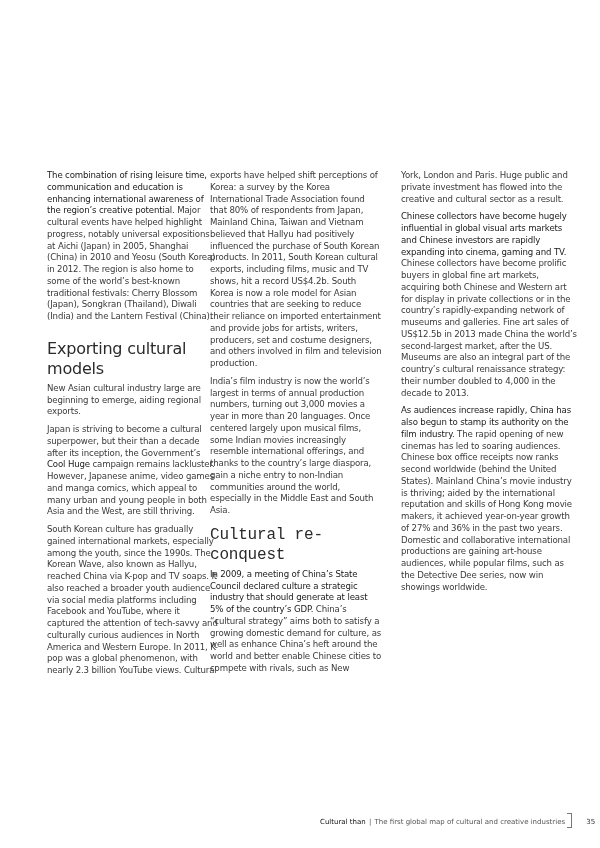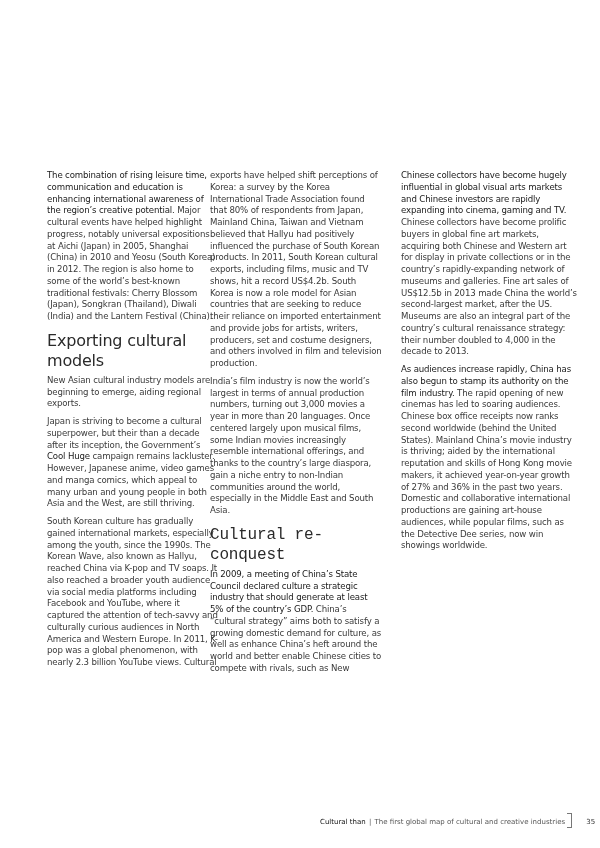--- a/index.html
+++ b/index.html
@@ -5,48 +5,49 @@
   html, body { margin: 0; padding: 0; background: #ffffff; }
   body { width: 600px; height: 848px; position: relative; overflow: hidden;
          font-family: "DejaVu Sans", "Liberation Sans", sans-serif; color: #3a3a3a; }
   .col { position: absolute; top: 170px; width: 172px; font-size: 8.6px; line-height: 11.75px;
          letter-spacing: -0.15px; }
   .col1 { left: 47px; }
   .col2 { left: 210px; }
   .col3 { left: 401px; width: 176px; }
   p { margin: 0 0 6px 0; }
   b { font-weight: normal; color: #1a1a1a; }
-  h2 { font-weight: normal; font-size: 16px; line-height: 20px; margin: 8px 0 4px 0; color: #2a2a2a;
+  h2 { font-weight: normal; font-size: 16px; line-height: 20px; margin: 16px 0 4px 0; color: #2a2a2a;
        letter-spacing: -0.2px; }
   .footer { position: absolute; top: 813px; left: 320px; font-size: 7px; color: #555; white-space: nowrap; }
   .footer b { color: #111; }
   .footer .sep { color: #555; margin: 0 1px; }
   .footer .bracket { display: inline-block; width: 4px; height: 13px; border-top: 1px solid #777;
        border-right: 1px solid #777; border-bottom: 1px solid #777; vertical-align: -4px; margin-left: 2px; }
   .footer .page { margin-left: 12px; color: #333; }
 </style>
 </head>
 <body>
 
 <div class="col col1">
   <p><b>The combination of rising leisure time, communication and education is enhancing international awareness of the region’s creative potential.</b><span> Major cultural events have helped highlight progress, notably universal expositions at Aichi (Japan) in 2005, Shanghai (China) in 2010 and Yeosu (South Korea) in 2012. The region is also home to some of the world’s best-known traditional festivals: Cherry Blossom (Japan), Songkran (Thailand), Diwali (India) and the Lantern Festival (China).</span></p>
   <h2>Exporting cultural models</h2>
-  <p>New Asian cultural industry models are beginning to emerge, aiding regional exports.</p>
+  <p>New Asian cultural industry large are beginning to emerge, aiding regional exports.</p>
   <p><span>Japan is striving to become a cultural superpower, but their than a decade after its inception, the Government’s </span><b>Cool Huge</b><span> campaign remains lackluster. However, Japanese anime, video games and manga comics, which appeal to many urban and young people in both Asia and the West, are still thriving.</span></p>
   <p>South Korean culture has gradually gained international markets, especially among the youth, since the 1990s. The Korean Wave, also known as Hallyu, reached China via K-pop and TV soaps. It also reached a broader youth audience via social media platforms including Facebook and YouTube, where it captured the attention of tech-savvy and culturally curious audiences in North America and Western Europe. In 2011, K-pop was a global phenomenon, with nearly 2.3 billion YouTube views. Cultural</p>
 </div>
 
 <div class="col col2">
   <p>exports have helped shift perceptions of Korea: a survey by the Korea International Trade Association found that 80% of respondents from Japan, Mainland China, Taiwan and Vietnam believed that Hallyu had positively influenced the purchase of South Korean products. In 2011, South Korean cultural exports, including films, music and TV shows, hit a record US$4.2b. South Korea is now a role model for Asian countries that are seeking to reduce their reliance on imported entertainment and provide jobs for artists, writers, producers, set and costume designers, and others involved in film and television production.</p>
   <p>India’s film industry is now the world’s largest in terms of annual production numbers, turning out 3,000 movies a year in more than 20 languages. Once centered largely upon musical films, some Indian movies increasingly resemble international offerings, and thanks to the country’s large diaspora, gain a niche entry to non-Indian communities around the world, especially in the Middle East and South Asia.</p>
   <h2 style="margin-top:8px;font-family:Liberation Mono, monospace;">Cultural re-conquest</h2>
   <p><b>In 2009, a meeting of China’s State Council declared culture a strategic industry that should generate at least 5% of the country’s GDP.</b><span> China’s “cultural strategy” aims both to satisfy a growing domestic demand for culture, as well as enhance China’s heft around the world and better enable Chinese cities to compete with rivals, such as New</span></p>
 </div>
 
 <div class="col col3">
+  <p>York, London and Paris. Huge public and private investment has flowed into the creative and cultural sector as a result.</p>
   <p><b>Chinese collectors have become hugely influential in global visual arts markets and Chinese investors are rapidly expanding into cinema, gaming and TV.</b><span> Chinese collectors have become prolific buyers in global fine art markets, acquiring both Chinese and Western art for display in private collections or in the country’s rapidly-expanding network of museums and galleries. Fine art sales of US$12.5b in 2013 made China the world’s second-largest market, after the US. Museums are also an integral part of the country’s cultural renaissance strategy: their number doubled to 4,000 in the decade to 2013.</span></p>
   <p><b>As audiences increase rapidly, China has also begun to stamp its authority on the film industry.</b><span> The rapid opening of new cinemas has led to soaring audiences. Chinese box office receipts now ranks second worldwide (behind the United States). Mainland China’s movie industry is thriving; aided by the international reputation and skills of Hong Kong movie makers, it achieved year-on-year growth of 27% and 36% in the past two years. Domestic and collaborative international productions are gaining art-house audiences, while popular films, such as the Detective Dee series, now win showings worldwide.</span></p>
 </div>
 
 <div class="footer">
   <b>Cultural than</b>
   <span class="sep">|</span>
   <span>The first global map of cultural and creative industries</span><span class="bracket"></span>
   <span class="page">35</span>
 </div>

